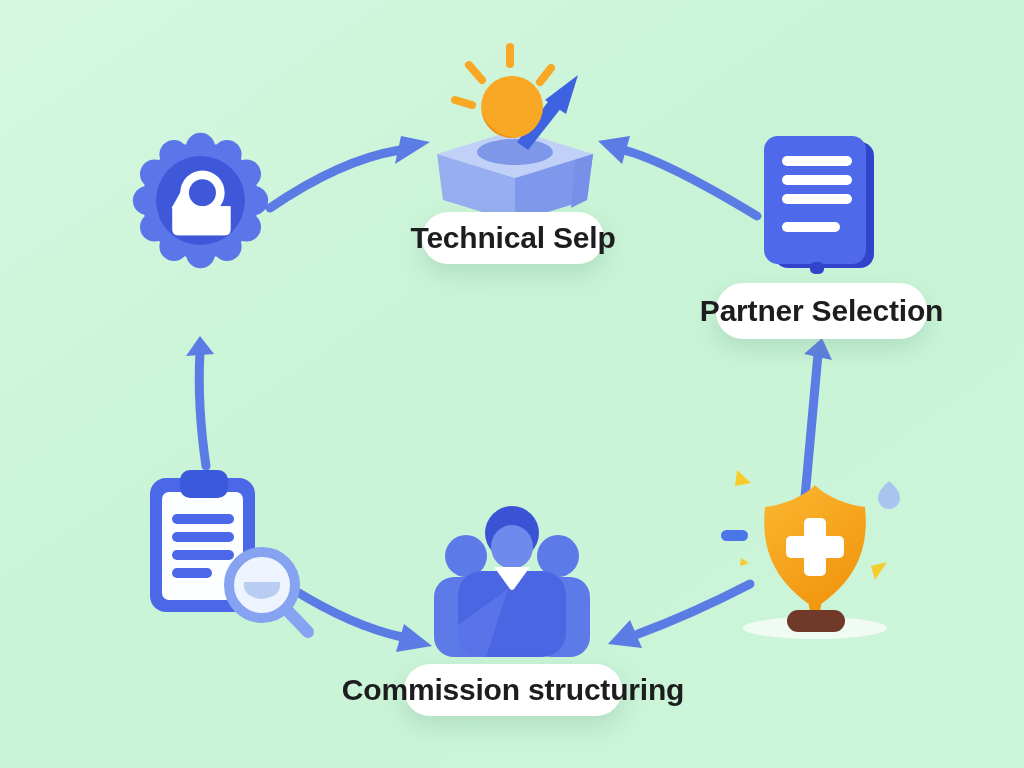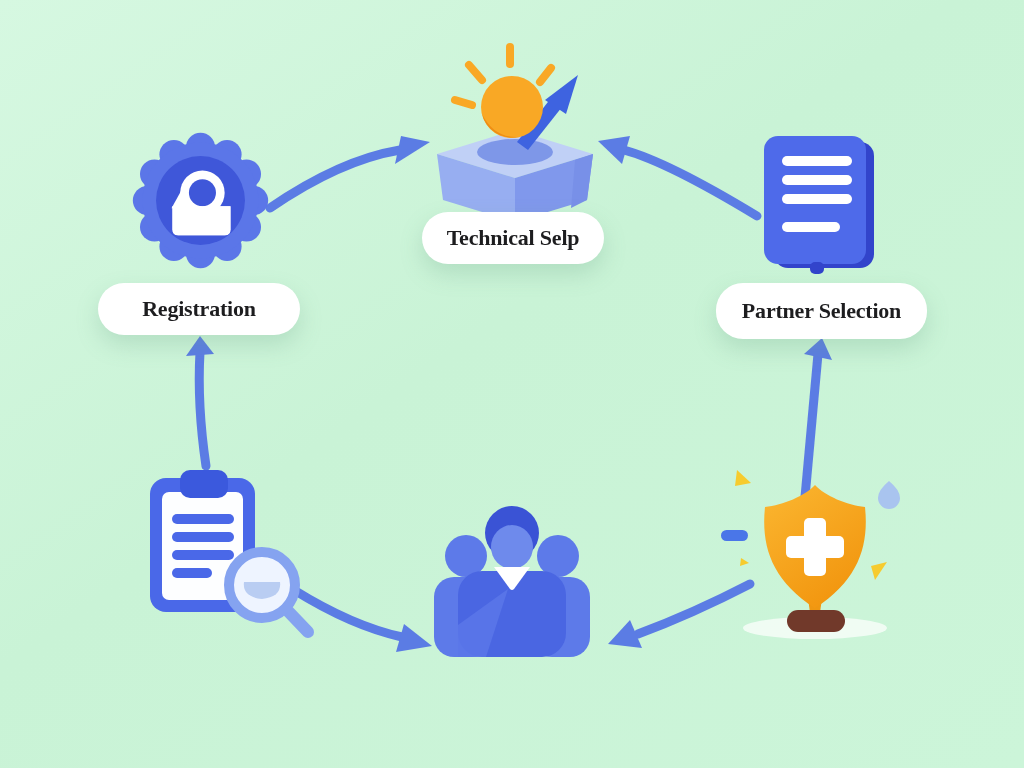--- a/index.html
+++ b/index.html
@@ -8,23 +8,22 @@
     background:linear-gradient(145deg,#d6f8e1 0%,#c9f3d6 45%,#ccf5d9 100%);
     font-family:"Liberation Sans",sans-serif;
   }
   .abs{position:absolute;}
   .pill{
     position:absolute;background:#ffffff;border-radius:27px;
     display:flex;align-items:center;justify-content:center;
     box-shadow:0 10px 22px rgba(105,160,130,0.25);
   }
   .pill span{
-    font-weight:700;font-size:22px;color:#1d1d1f;letter-spacing:-0.2px;
+    font-weight:700;font-size:30px;color:#1d1d1f;letter-spacing:-0.2px;
     white-space:nowrap;
-    font-family:Liberation Serif, serif;
   }
 </style>
 </head>
 <body>
 
 <div class="stage">
 
   <svg class="abs" style="left:0;top:0" width="1024" height="768" viewBox="0 0 1024 768">
     <g stroke="#5b7ce4" stroke-width="9" fill="none" stroke-linecap="round">
       <path d="M270,208 Q340,160 400,150"></path>
@@ -148,23 +147,23 @@
         <stop offset="1" stop-color="#f2960f"></stop>
       </linearGradient>
     </defs>
     <path d="M100,35 C90,46 68,55 50,57 C46,95 56,130 100,158 C144,130 154,95 150,57 C132,55 110,46 100,35 Z" fill="url(#shieldGrad)"></path>
     <g fill="#ffffff">
       <rect x="89" y="68" width="22" height="58" rx="5"></rect>
       <rect x="71" y="86" width="58" height="22" rx="5"></rect>
     </g>
   </svg>
 
-  <div class="pill" style="left:98px;top:283px;width:202px;height:52px">
-    <span>Registration</span>
-  </div>
   <div class="pill" style="left:422px;top:212px;width:182px;height:52px">
     <span>Technical Selp</span>
   </div>
   <div class="pill" style="left:716px;top:283px;width:211px;height:56px">
     <span>Partner Selection</span>
   </div>
+  <div class="pill" style="left:404px;top:664px;width:218px;height:52px">
+    <span>Commission structuring</span>
+  </div>
 
 </div>
 
 </body></html>

